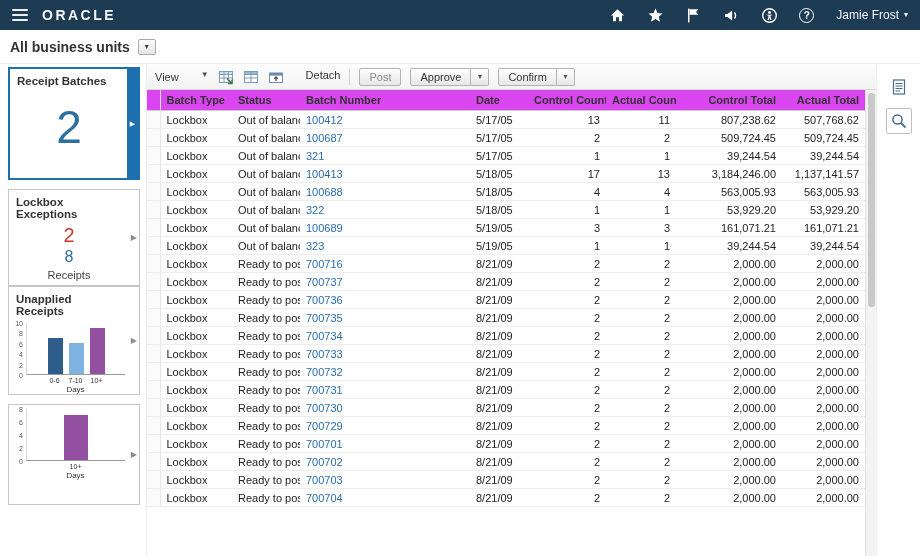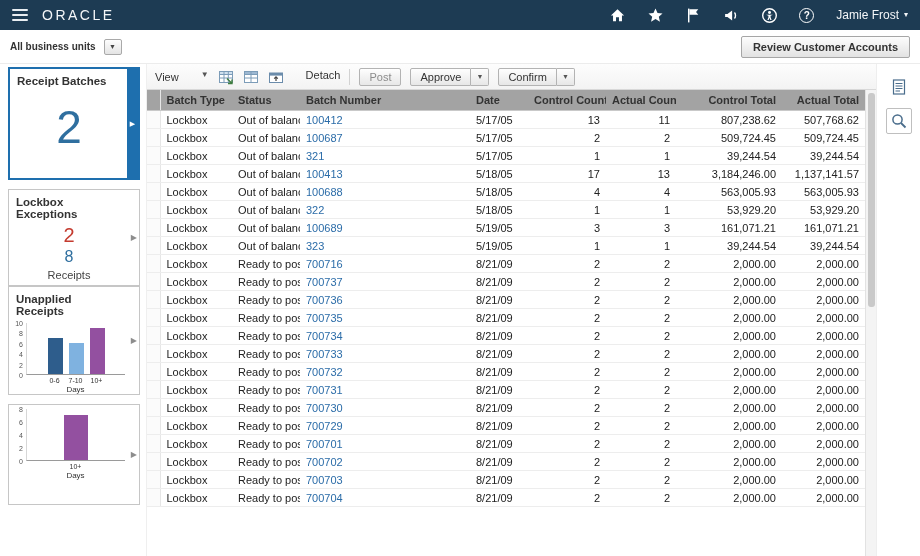--- a/index.html
+++ b/index.html
@@ -5,35 +5,35 @@
   *{box-sizing:border-box;margin:0;padding:0}
   html,body{width:920px;height:556px;overflow:hidden;background:#fff;
     font-family:"Liberation Sans",sans-serif;}
   .app{width:920px;height:556px;display:flex;flex-direction:column;overflow:hidden}
 
   
   .topbar{height:30px;background:#1d3b53;display:flex;align-items:center;
     padding:0 12px;gap:14px;color:#fff;flex-shrink:0}
   .hamburger{display:flex;flex-direction:column;gap:3px;width:16px;cursor:pointer}
   .hamburger i{height:2px;background:#e9eef2;border-radius:1px;display:block}
-  .brand{font-size:14px;font-weight:normal;letter-spacing:2.5px;color:#f4f6f8}
+  .brand{font-size:14px;font-weight:bold;letter-spacing:2.5px;color:#f4f6f8}
   .topnav{margin-left:auto;display:flex;align-items:center;gap:21px}
   .topicon{width:17px;height:17px;display:block;cursor:pointer}
   .help-circle{width:15px;height:15px;border:1.4px solid #fff;border-radius:50%;
     font-size:10px;font-weight:bold;display:flex;align-items:center;justify-content:center;
     color:#fff;cursor:pointer}
   .username{font-size:12px;display:flex;align-items:center;gap:5px;cursor:pointer;
     margin-left:8px;color:#f4f6f8}
   .caret-down{font-size:8px;line-height:1}
 
   
   .subheader{height:34px;display:flex;align-items:center;padding:0 10px;gap:8px;
     background:#fff;border-bottom:1px solid #ececec;flex-shrink:0}
   .page-title{font-size:16px;font-weight:bold;color:#3a3a3a;margin-right:30px}
-  .bu-label{font-size:10px;font-weight:bold;color:#333}
+  .bu-label{font-size:14px;font-weight:bold;color:#333}
   .bu-dd{width:18px;height:16px;border:1px solid #a9a9a9;border-radius:2px;
     background:linear-gradient(#fdfdfd,#e4e4e4);font-size:7px;color:#444;
     display:flex;align-items:center;justify-content:center;cursor:pointer}
   .review-btn{margin-left:auto;font-size:11px;font-weight:bold;color:#333;
     border:1px solid #a6a6a6;border-radius:2px;background:linear-gradient(#fdfdfd,#e2e2e2);
     padding:4px 11px;cursor:pointer}
 
   
   .content{display:flex;flex:1;min-height:0}
 
@@ -85,21 +85,21 @@
   .btn.muted{color:#8c8c8c}
   .btn-split{display:inline-flex}
   .btn-split .btn{border-radius:2px 0 0 2px}
   .btn-split .dd{border:1px solid #b3b3b3;border-left:none;border-radius:0 2px 2px 0;
     background:linear-gradient(#fefefe,#e7e7e7);padding:2px 5px;font-size:7px;
     display:flex;align-items:center;color:#555;cursor:pointer}
 
   .table-wrap{position:absolute;top:26px;left:0;right:11px;bottom:0;overflow:hidden}
   table{width:100%;border-collapse:collapse;table-layout:fixed;font-size:11px}
   th{font-weight:bold;text-align:left;padding:4px 6px;border-bottom:1px solid #c9c9c9;
-    color:#333;white-space:nowrap;overflow:hidden;background:#a3a3a3}
+    color:#333;white-space:nowrap;overflow:hidden;background:#d946ef}
   td{padding:3px 6px 2px;border-bottom:1px solid #ededed;color:#222;white-space:nowrap;
     overflow:hidden}
   th.num,td.num{text-align:right}
   td.gutter{background:#fbfbfb;border-right:1px solid #e6e6e6;padding:0}
   th.gutter-h{border-right:1px solid #e6e6e6;padding:0}
   a.link{color:#2b6ca8;text-decoration:none}
 
   .vscroll{position:absolute;top:26px;right:0;bottom:0;width:11px;background:#f4f4f4;
     border-left:1px solid #e2e2e2}
   .vthumb{position:absolute;top:3px;left:1.5px;width:7px;height:46%;background:#c9c9c9;
@@ -148,21 +148,20 @@
     </nav>
     <span class="username">
       <span>Jamie Frost</span>
       <span class="caret-down">▾</span>
     </span>
   </header>
 
   <div class="subheader">
     <span class="bu-label">All business units</span>
     <span class="bu-dd">▼</span>
-    <button class="review-btn">Review Customer Accounts</button>
   </div>
 
   <div class="content">
 
     <aside class="infolets">
 
       <div class="card card-receipt-batches selected">
         <div class="card-title">Receipt Batches</div>
         <div class="big-num">2</div>
         <div class="card-strip">

